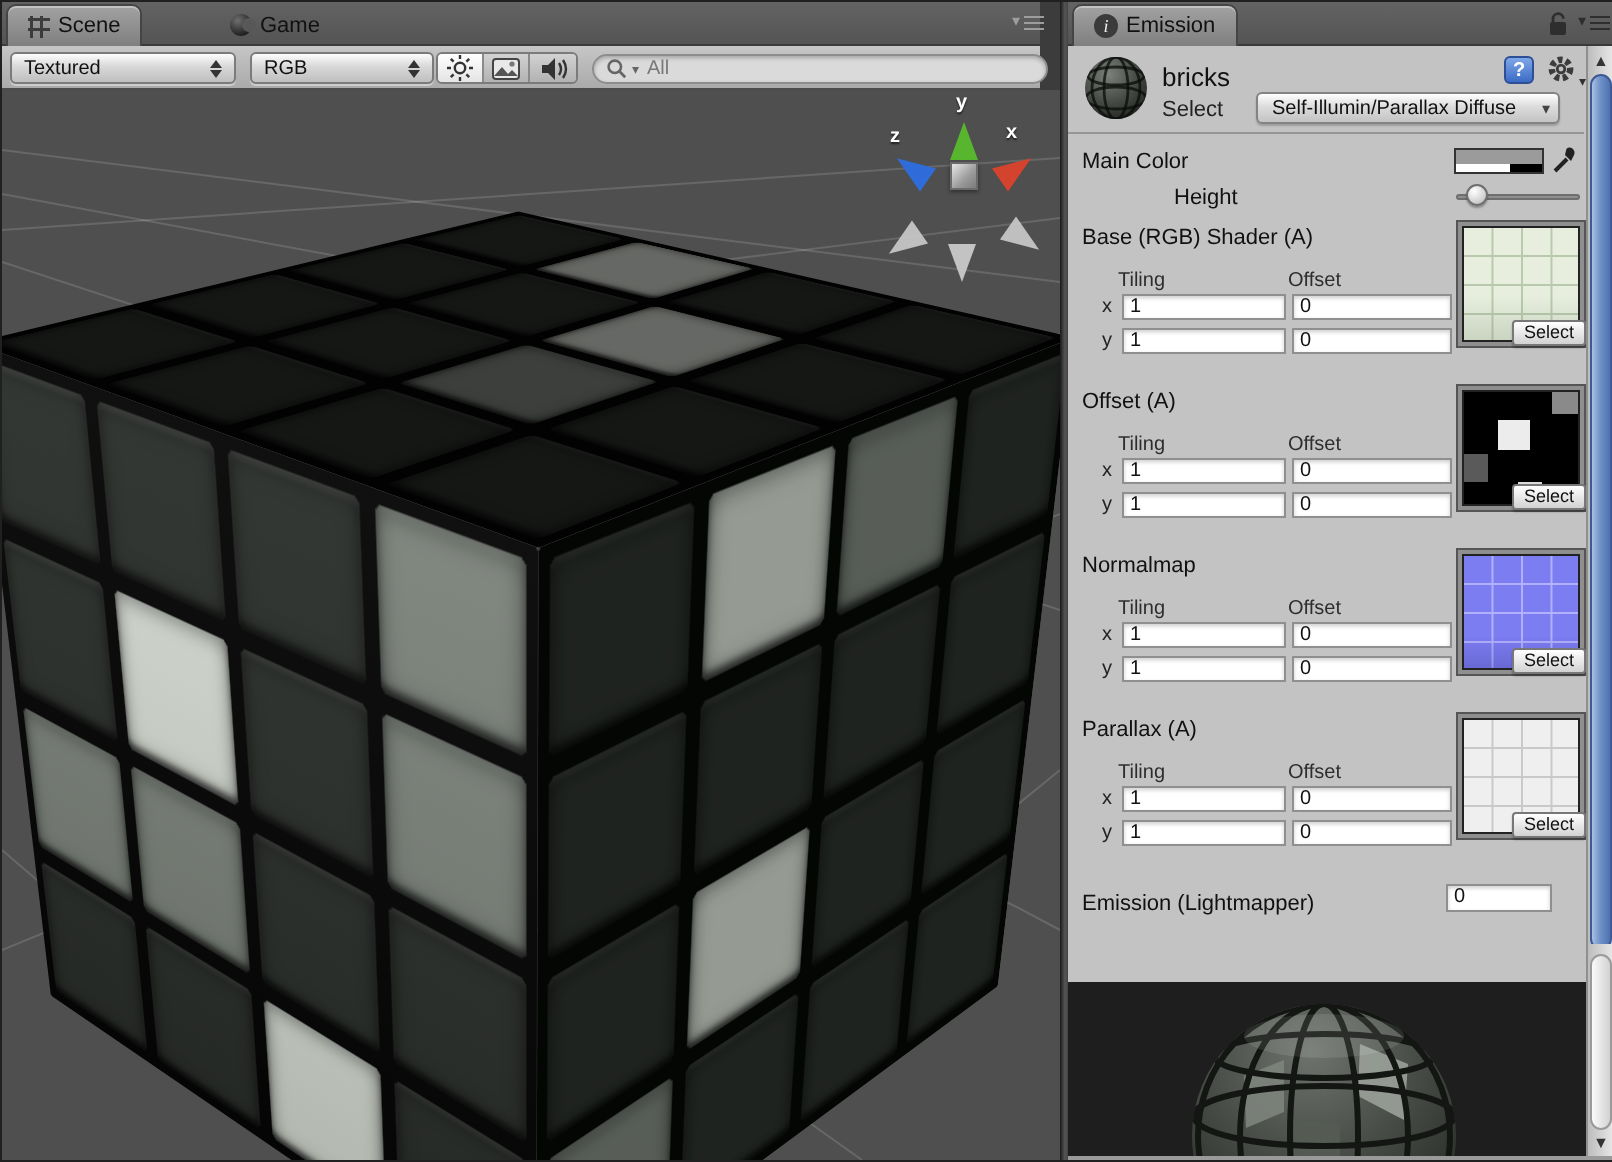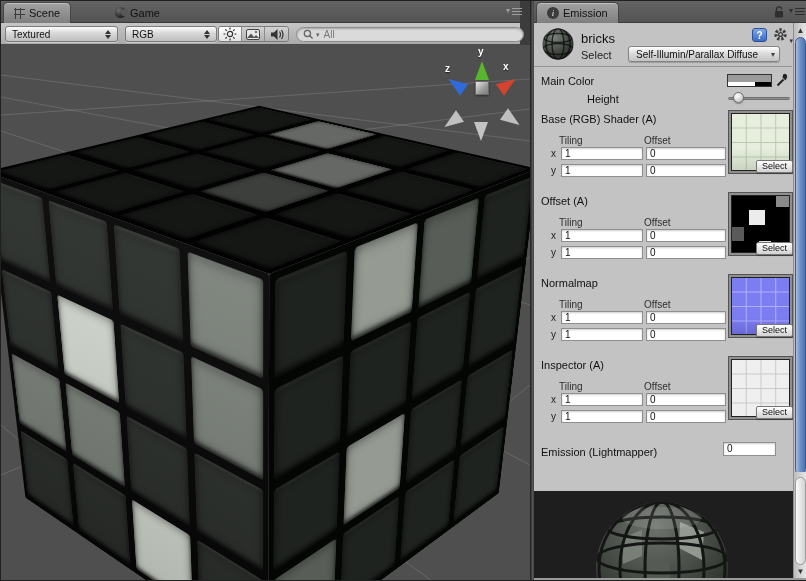--- a/index.html
+++ b/index.html
@@ -467,21 +467,21 @@
         <span class="offset-h">Offset</span>
         <span class="axis-x">x</span>
         <div class="tfield f-tx">1</div>
         <div class="tfield f-ox">0</div>
         <span class="axis-y">y</span>
         <div class="tfield f-ty">1</div>
         <div class="tfield f-oy">0</div>
       </div>
 
       <div class="map-section" style="top:334px;">
-        <span class="map-label">Inspector (A)</span>
+        <span class="map-label">Parallax (A)</span>
         <div class="thumb thumb-heightmap"></div>
         <div class="select-btn">Select</div>
         <span class="tiling-h">Tiling</span>
         <span class="offset-h">Offset</span>
         <span class="axis-x">x</span>
         <div class="tfield f-tx">1</div>
         <div class="tfield f-ox">0</div>
         <span class="axis-y">y</span>
         <div class="tfield f-ty">1</div>
         <div class="tfield f-oy">0</div>

